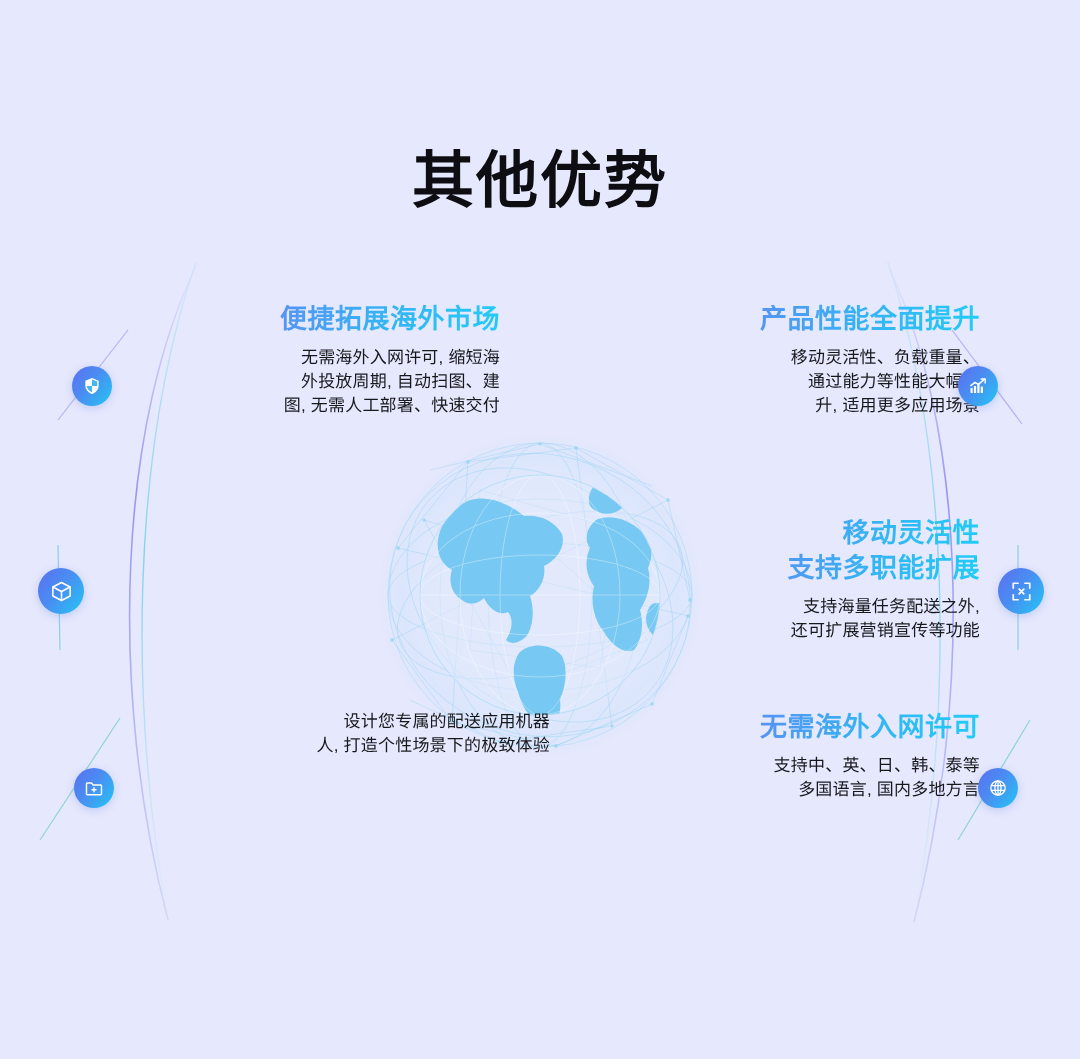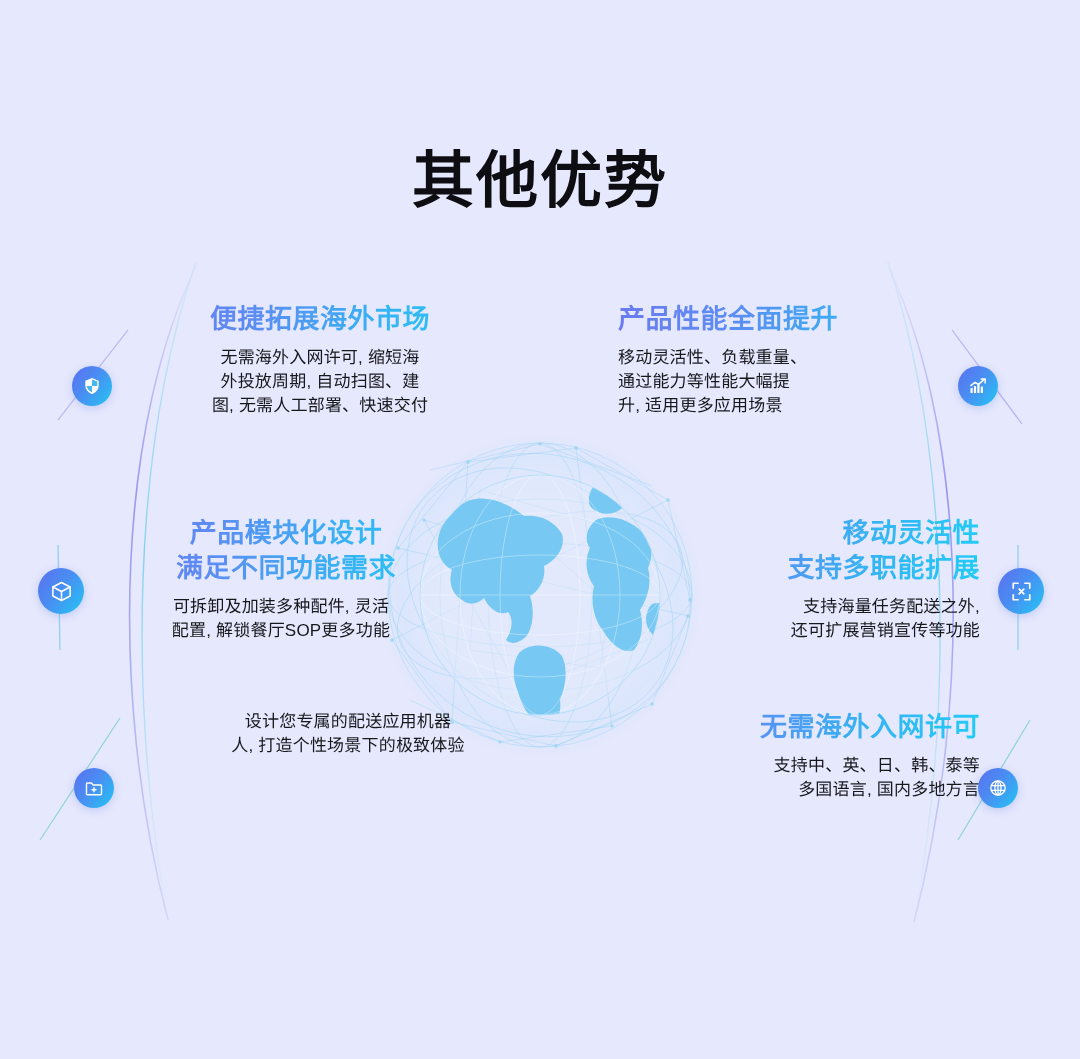--- a/index.html
+++ b/index.html
@@ -68,26 +68,26 @@
   }
   .feature .f-body {
     font-size: 17px;
     line-height: 1.42;
     color: #17181c;
     letter-spacing: 0.2px;
     white-space: pre-line;
     margin: 0;
   }
 
-  .align-left  { text-align: center; }
+  .align-left  { text-align: right; }
   .align-right { text-align: right; }
 
   
   #feat-overseas      { left: 140px; top: 302px;  width: 360px; }
-  #feat-performance   { left: 618px; top: 302px;  width: 362px; text-align: left; }
+  #feat-performance   { left: 618px; top: 302px;  width: 362px; text-align: right; }
   #feat-modular       { left: 96px;  top: 516px;  width: 370px; }
   #feat-multirole     { left: 640px; top: 516px;  width: 340px; text-align: right; }
   #feat-codesign      { left: 130px; top: 710px;  width: 420px; }
   #feat-language      { left: 628px; top: 710px;  width: 352px; text-align: right; }
 
   #feat-codesign .f-title { padding-left: 34px; }
   #feat-codesign .f-body  { padding-left: 16px; }
   #feat-modular  .f-title { padding-left: 10px; }
 
   
@@ -255,26 +255,20 @@
 图, 无需人工部署、快速交付</div>
   </div>
 
   <div class="feature align-right" id="feat-performance">
     <div class="f-title">产品性能全面提升</div>
     <div class="f-body">移动灵活性、负载重量、
 通过能力等性能大幅提
 升, 适用更多应用场景</div>
   </div>
 
-  <div class="feature align-left" id="feat-modular">
-    <div class="f-title">产品模块化设计
-满足不同功能需求</div>
-    <div class="f-body">可拆卸及加装多种配件, 灵活
-配置, 解锁餐厅SOP更多功能</div>
-  </div>
 
   <div class="feature align-right" id="feat-multirole">
     <div class="f-title">移动灵活性
 支持多职能扩展</div>
     <div class="f-body">支持海量任务配送之外,
 还可扩展营销宣传等功能</div>
   </div>
 
   <div class="feature align-left" id="feat-codesign">
     <div class="f-body">设计您专属的配送应用机器

